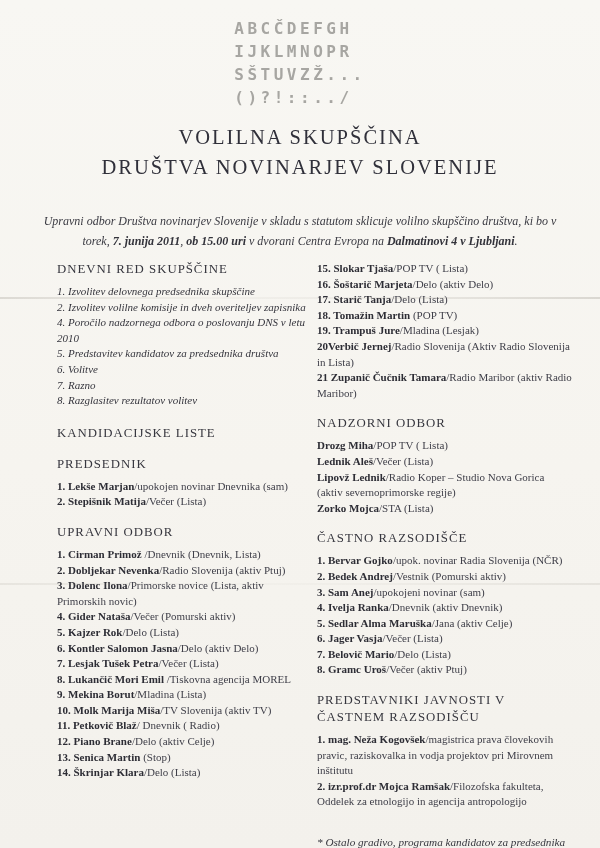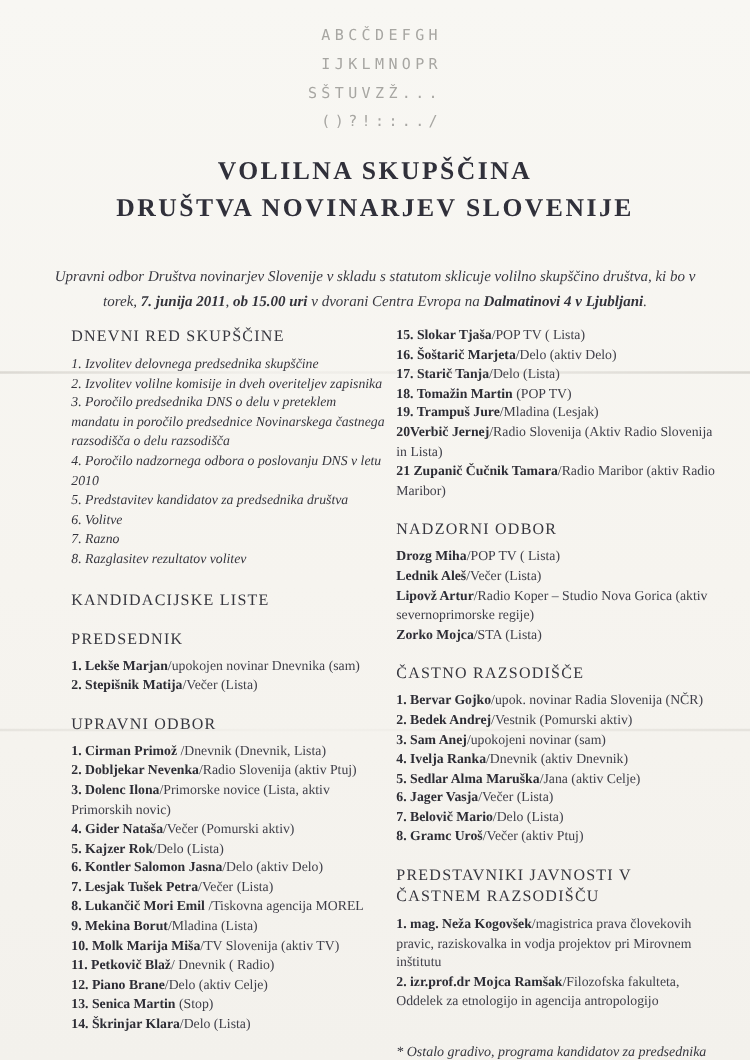--- a/index.html
+++ b/index.html
@@ -22,31 +22,31 @@
       rgba(150,145,135,0.28), rgba(150,145,135,0.06) 35%,
       rgba(150,145,135,0.10) 60%, rgba(150,145,135,0.30));
     pointer-events: none;
   }
   .crease-1 { top: 297px; }
   .crease-2 { top: 583px; opacity: .55; }
 
   
   .letterhead { text-align: center; padding-top: 17px; }
   .letterhead pre {
-    display: inline-block; margin: 0; text-align: right;
+    display: inline-block; margin: 0; text-align: left;
     font-family: "DejaVu Sans Mono", monospace;
-    font-size: 12px; line-height: 23px; letter-spacing: 3.5px;
-    color: #a7a6a2; font-weight: 400;
+    font-size: 16px; line-height: 23px; letter-spacing: 3.5px;
+    color: #a7a6a2; font-weight: 700;
   }
 
   
   .title {
     margin-top: 13px; text-align: center;
     font-size: 20.5px; line-height: 30px; letter-spacing: 2px;
-    color: #30303a; font-weight: 700;
+    color: #30303a; font-weight: 400;
   }
 
   
   .intro {
     width: 524px; margin: 29px auto 0; text-align: center;
     font-style: italic; font-size: 12px; line-height: 20px; color: #3a3a42;
   }
   .intro b { font-weight: 700; color: #33333b; }
 
   
@@ -99,21 +99,20 @@
   </div>
 
   <p class="intro"><span>Upravni odbor Društva novinarjev Slovenije v skladu s statutom sklicuje volilno skupščino društva,  ki bo v torek, </span><b>7. junija 2011</b><span>, </span><b>ob 15.00 uri</b><span> v dvorani Centra Evropa na </span><b>Dalmatinovi 4 v Ljubljani</b><span>.</span></p>
 
   <div class="columns">
     <div class="col-left">
         <section class="section agenda">
           <h3 class="heading">DNEVNI RED SKUPŠČINE</h3>
           <div class="agenda-item">1. Izvolitev delovnega predsednika skupščine</div>
           <div class="agenda-item">2. Izvolitev volilne komisije in dveh overiteljev zapisnika</div>
-          <div class="agenda-item">3. Poročilo predsednika DNS o delu v preteklem mandatu in poročilo predsednice Novinarskega častnega razsodišča o delu razsodišča</div>
           <div class="agenda-item">4. Poročilo nadzornega odbora o poslovanju DNS v letu 2010</div>
           <div class="agenda-item">5. Predstavitev kandidatov za predsednika društva</div>
           <div class="agenda-item">6. Volitve</div>
           <div class="agenda-item">7. Razno</div>
           <div class="agenda-item">8. Razglasitev rezultatov volitev</div>
         </section>
         <section class="section heading-only">
           <h3 class="heading">KANDIDACIJSKE LISTE</h3>
         </section>
         <section class="section people">
@@ -146,21 +145,21 @@
           <div class="person"><span class="b">17. Starič Tanja</span><span>/Delo (Lista)</span></div>
           <div class="person"><span class="b">18. Tomažin Martin</span><span> (POP TV)</span></div>
           <div class="person"><span class="b">19. Trampuš Jure</span><span>/Mladina (Lesjak)</span></div>
           <div class="person"><span class="b">20Verbič Jernej</span><span>/Radio Slovenija (Aktiv Radio Slovenija in Lista)</span></div>
           <div class="person"><span class="b">21 Zupanič Čučnik Tamara</span><span>/Radio Maribor (aktiv Radio Maribor)</span></div>
         </section>
         <section class="section people">
           <h3 class="heading">NADZORNI ODBOR</h3>
           <div class="person"><span class="b">Drozg Miha</span><span>/POP TV ( Lista)</span></div>
           <div class="person"><span class="b">Lednik Aleš</span><span>/Večer (Lista)</span></div>
-          <div class="person"><span class="b">Lipovž Artur</span><span>/Radio Koper – Studio Nova Gorica (aktiv severnoprimorske regije)</span></div>
+          <div class="person"><span class="b">Lipovž Lednik</span><span>/Radio Koper – Studio Nova Gorica (aktiv severnoprimorske regije)</span></div>
           <div class="person"><span class="b">Zorko Mojca</span><span>/STA (Lista)</span></div>
         </section>
         <section class="section people">
           <h3 class="heading">ČASTNO RAZSODIŠČE</h3>
           <div class="person"><span class="b">1. Bervar Gojko</span><span>/upok. novinar Radia Slovenija (NČR)</span></div>
           <div class="person"><span class="b">2. Bedek Andrej</span><span>/Vestnik (Pomurski aktiv)</span></div>
           <div class="person"><span class="b">3. Sam Anej</span><span>/upokojeni novinar (sam)</span></div>
           <div class="person"><span class="b">4. Ivelja Ranka</span><span>/Dnevnik (aktiv Dnevnik)</span></div>
           <div class="person"><span class="b">5. Sedlar Alma Maruška</span><span>/Jana (aktiv Celje)</span></div>
           <div class="person"><span class="b">6. Jager Vasja</span><span>/Večer (Lista)</span></div>

